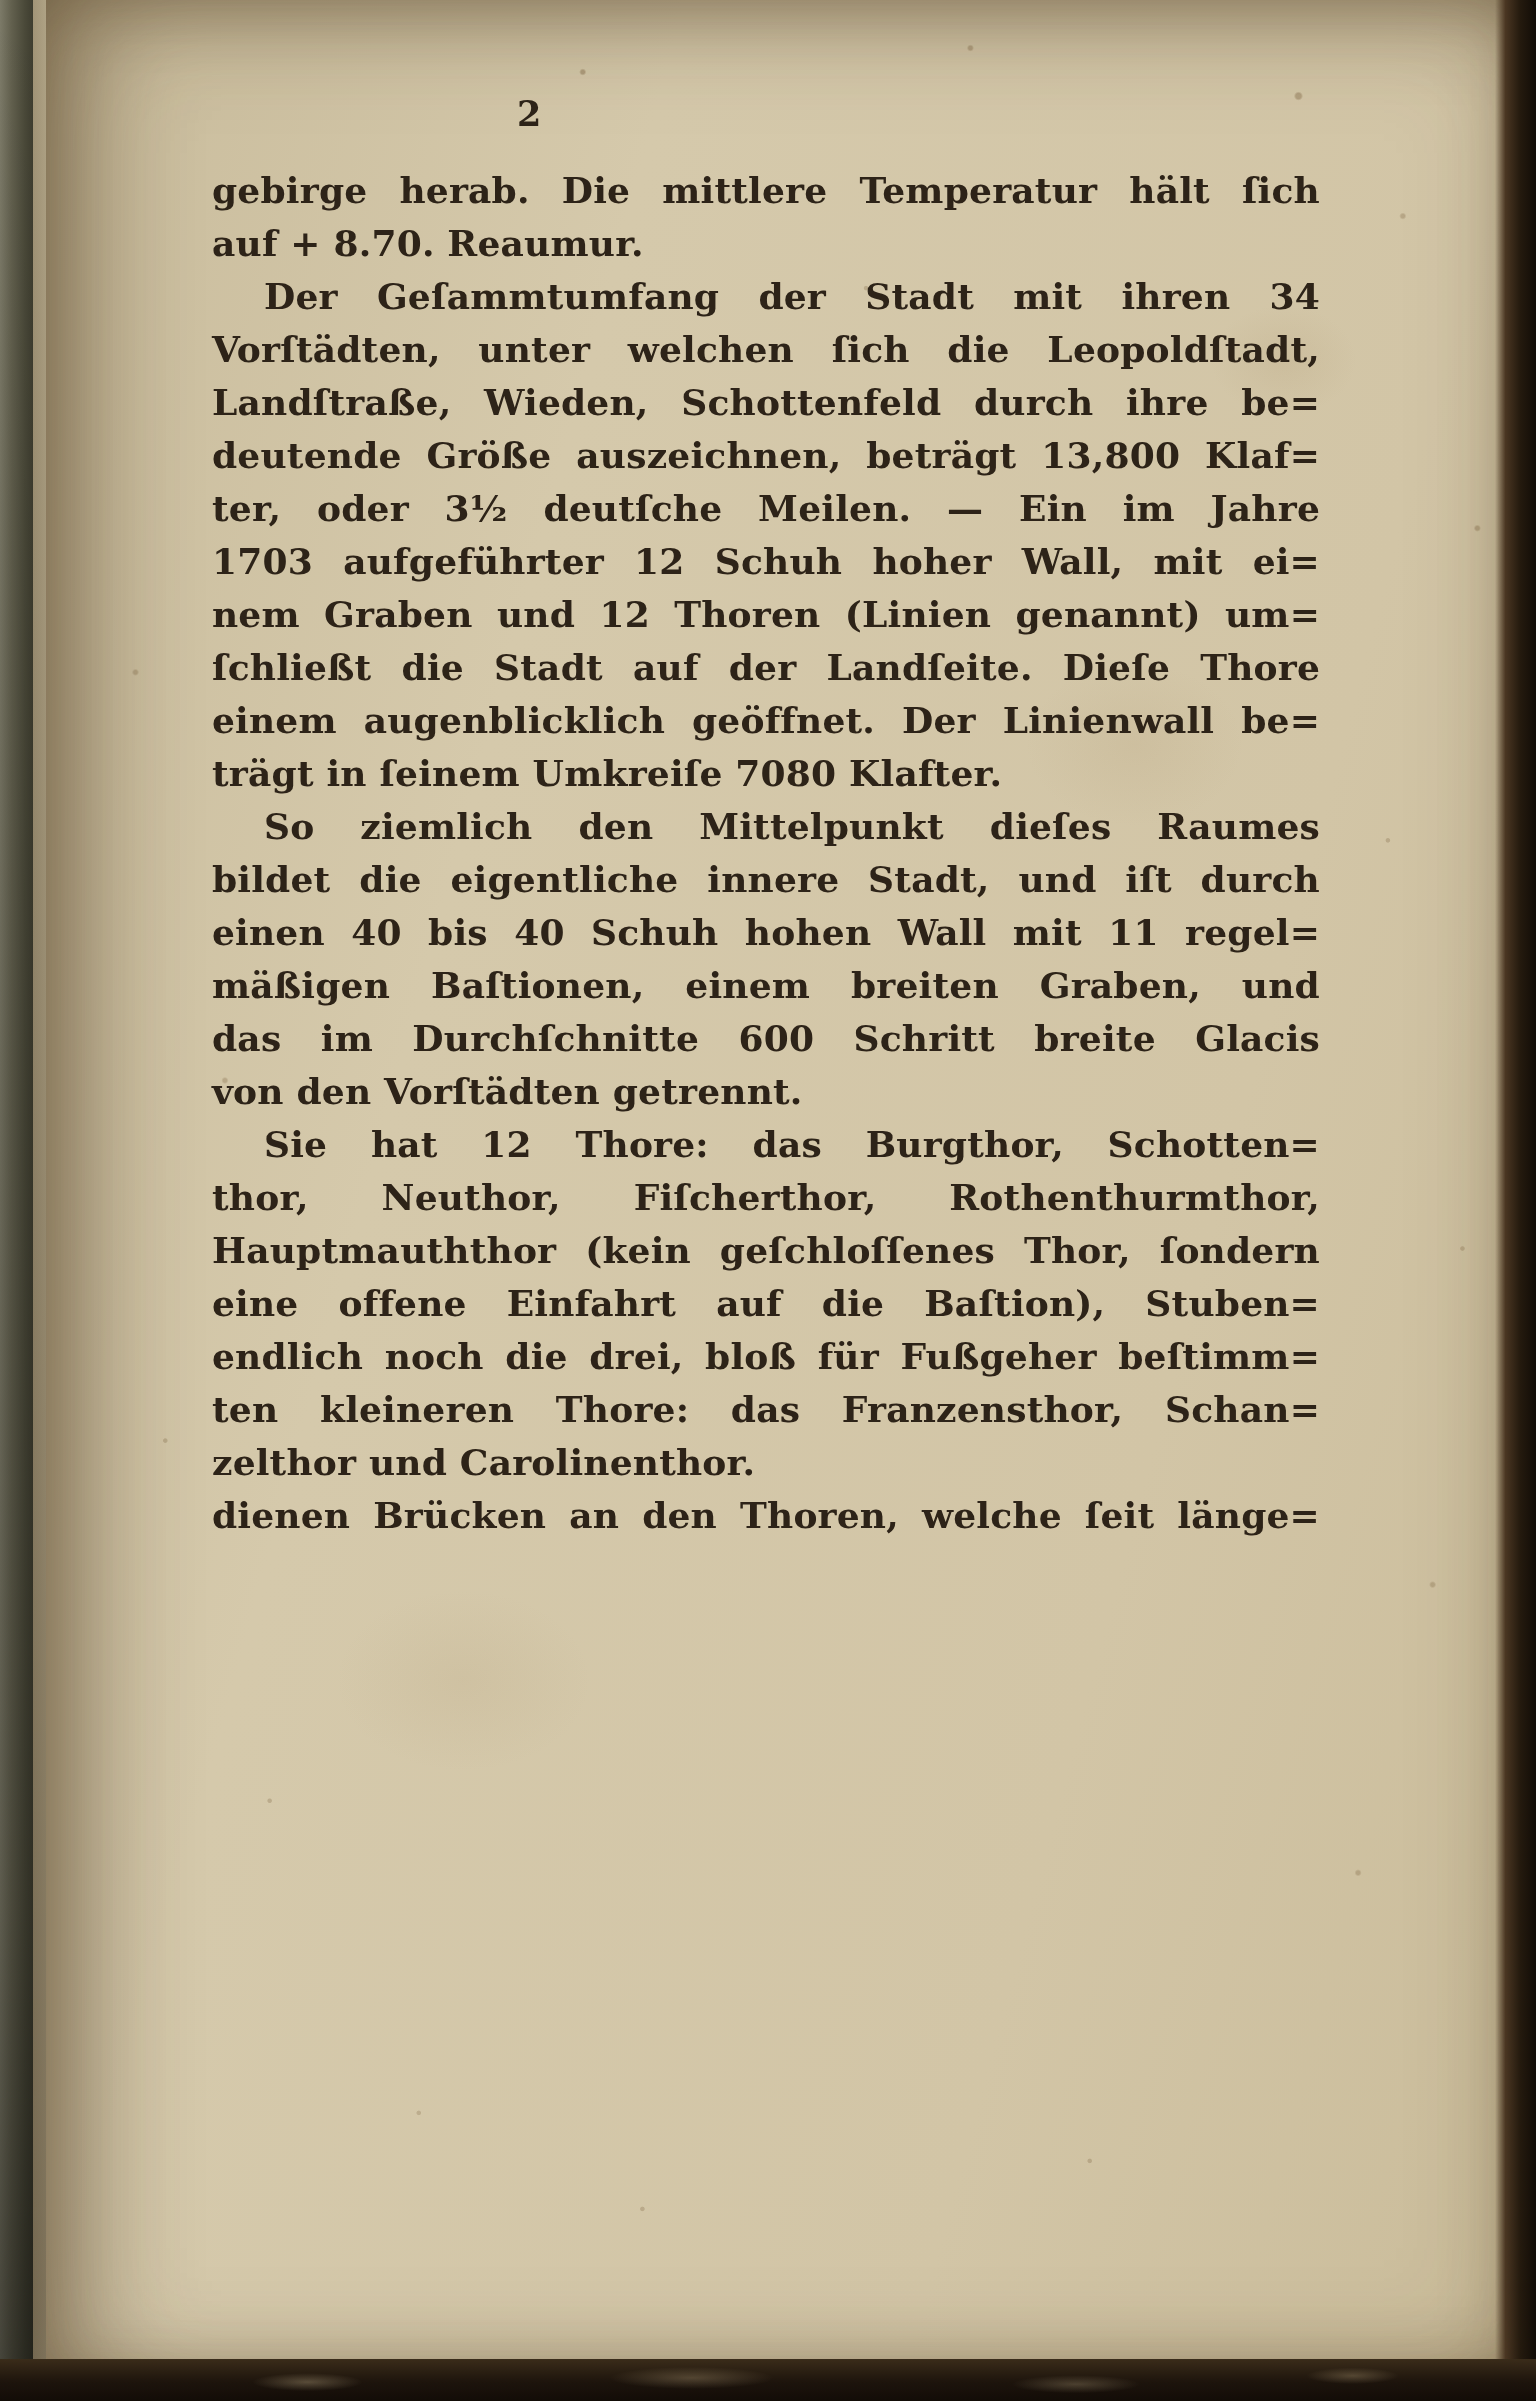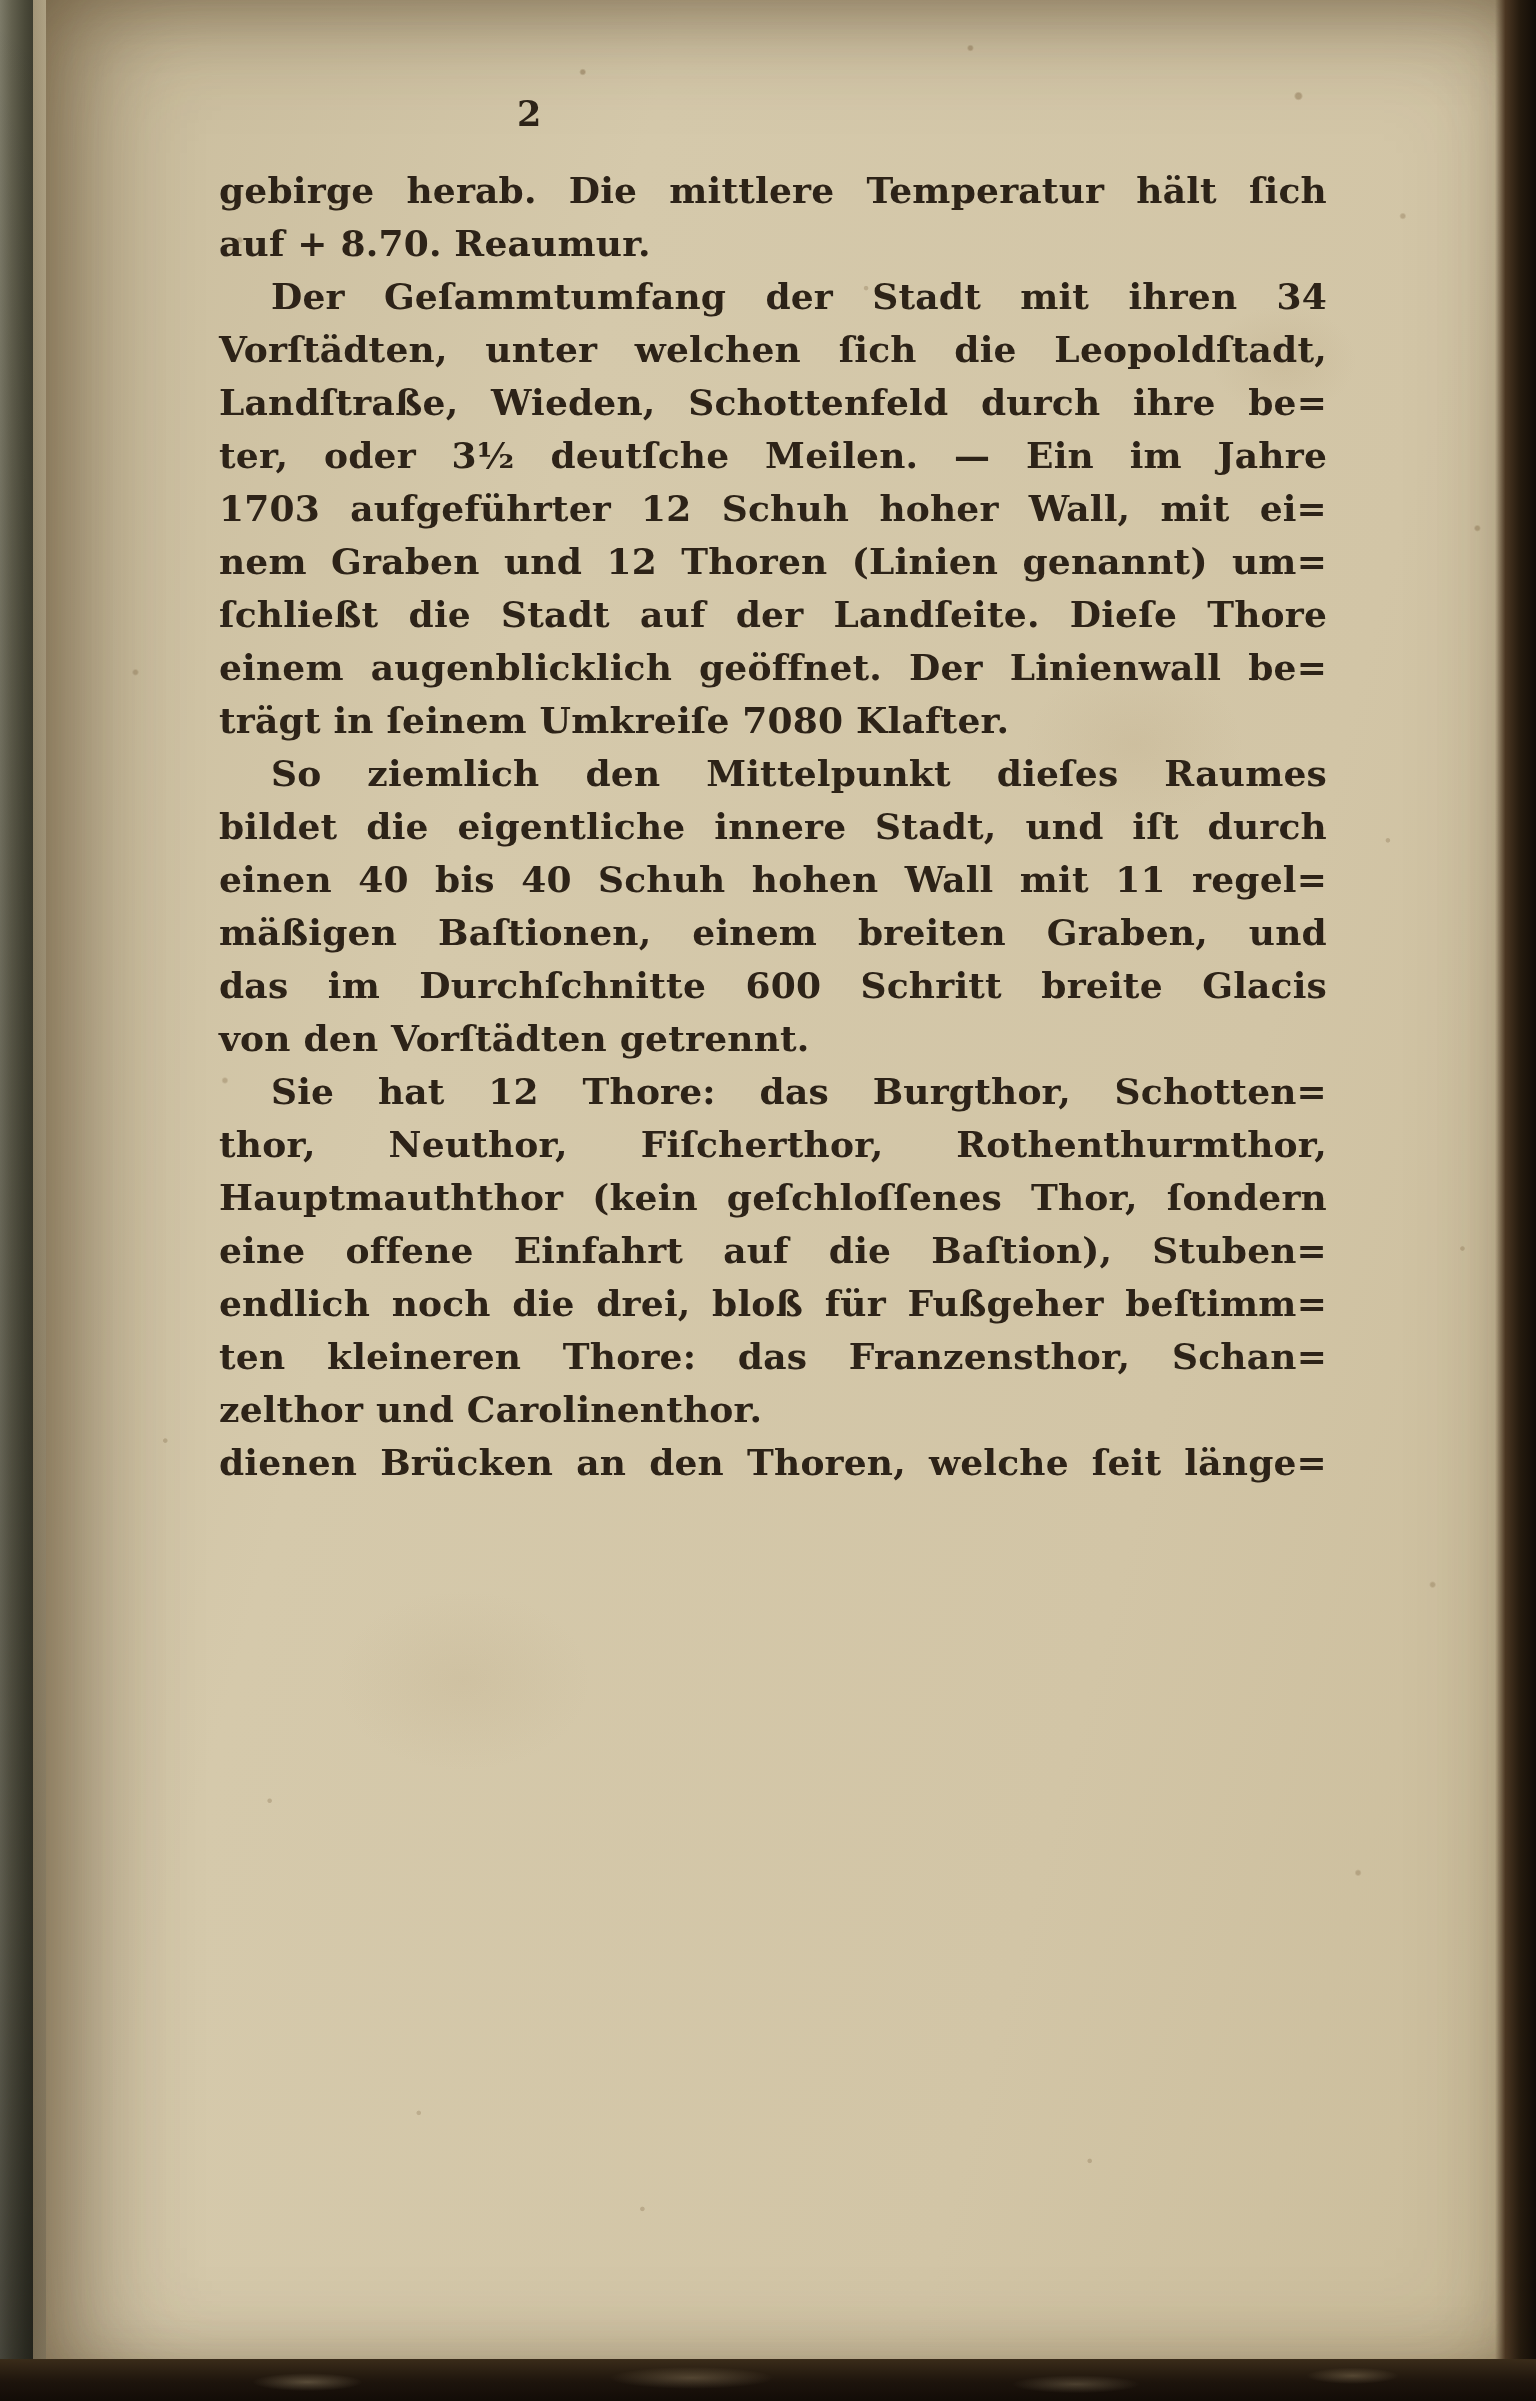--- a/index.html
+++ b/index.html
@@ -84,21 +84,21 @@
   .folio {
     position: absolute;
     left: 517px;
     top: 93px;
     font-size: 35px;
     font-weight: 700;
     color: #2d2318;
   }
   .text-block {
     position: absolute;
-    left: 219px;
+    left: 212px;
     top: 164px;
     width: 1108px;
     font-size: 36px;
     font-weight: 700;
     line-height: 53px;
     color: #2d2318;
     letter-spacing: 0.2px;
   }
   .text-block .line {
     text-align: justify;
@@ -118,20 +118,21 @@
   <div class="right-edge"></div>
   <div class="bottom-edge"></div>
 
   <div class="folio">2</div>
   <div class="text-block">
       <div class="line">gebirge herab. Die mittlere Temperatur hält ſich</div>
       <div class="line flush">auf + 8.70. Reaumur.</div>
       <div class="line indent">Der Geſammtumfang der Stadt mit ihren 34</div>
       <div class="line">Vorſtädten, unter welchen ſich die Leopoldſtadt,</div>
       <div class="line">Landſtraße, Wieden, Schottenfeld durch ihre be=</div>
+      <div class="line">deutende Größe auszeichnen, beträgt 13,800 Klaf=</div>
       <div class="line">ter, oder 3½ deutſche Meilen. — Ein im Jahre</div>
       <div class="line">1703 aufgeführter 12 Schuh hoher Wall, mit ei=</div>
       <div class="line">nem Graben und 12 Thoren (Linien genannt) um=</div>
       <div class="line">ſchließt die Stadt auf der Landſeite. Dieſe Thore</div>
       <div class="line">einem augenblicklich geöffnet. Der Linienwall be=</div>
       <div class="line flush">trägt in ſeinem Umkreiſe 7080 Klafter.</div>
       <div class="line indent">So ziemlich den Mittelpunkt dieſes Raumes</div>
       <div class="line">bildet die eigentliche innere Stadt, und iſt durch</div>
       <div class="line">einen 40 bis 40 Schuh hohen Wall mit 11 regel=</div>
       <div class="line">mäßigen Baſtionen, einem breiten Graben, und</div>

